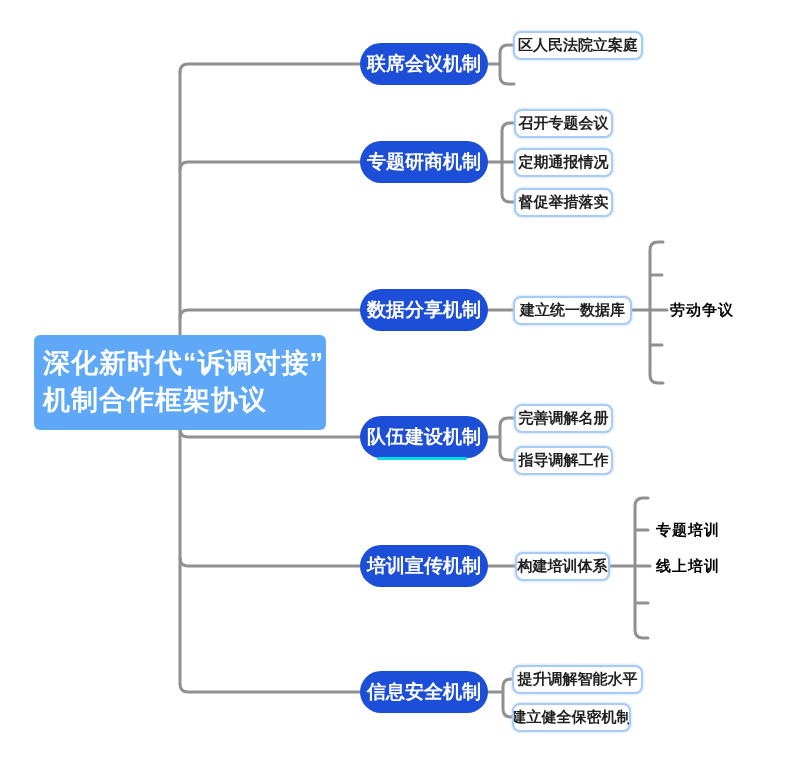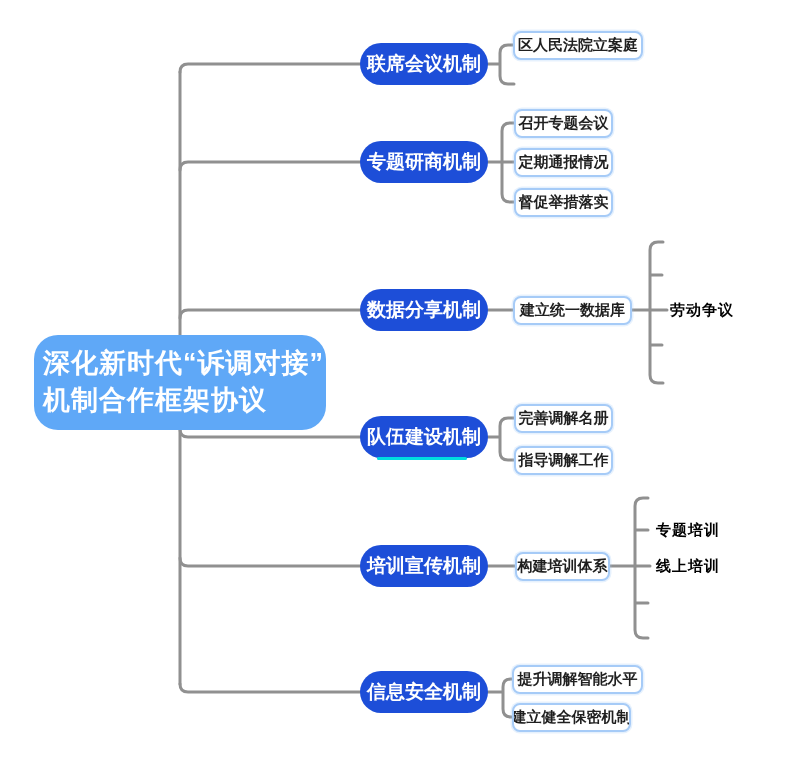--- a/index.html
+++ b/index.html
@@ -8,21 +8,21 @@
     background: #ffffff;
     font-family: "Liberation Sans", "DejaVu Sans", sans-serif;
     position: relative;
     overflow: hidden;
   }
   .canvas { position: absolute; inset: 0; width: 800px; height: 762px; }
   svg.lines { position: absolute; left: 0; top: 0; z-index: 1; }
 
   .root-node {
     position: absolute; left: 34px; top: 335px; width: 292px; height: 95px;
-    background: #5FA8F7; border-radius: 24px;
+    background: #5FA8F7; border-radius: 6px;
     z-index: 3; box-sizing: border-box;
     padding: 10px 8px 4px 9px;
     color: #ffffff; font-weight: bold; font-size: 27px; line-height: 37px;
     letter-spacing: 1px; white-space: nowrap; overflow: hidden;
   }
 
   .branch-node {
     position: absolute; left: 360px; width: 128px; height: 42px;
     background: #1d4ed8; border-radius: 21px;
     z-index: 3; display: flex; align-items: center; justify-content: center;

